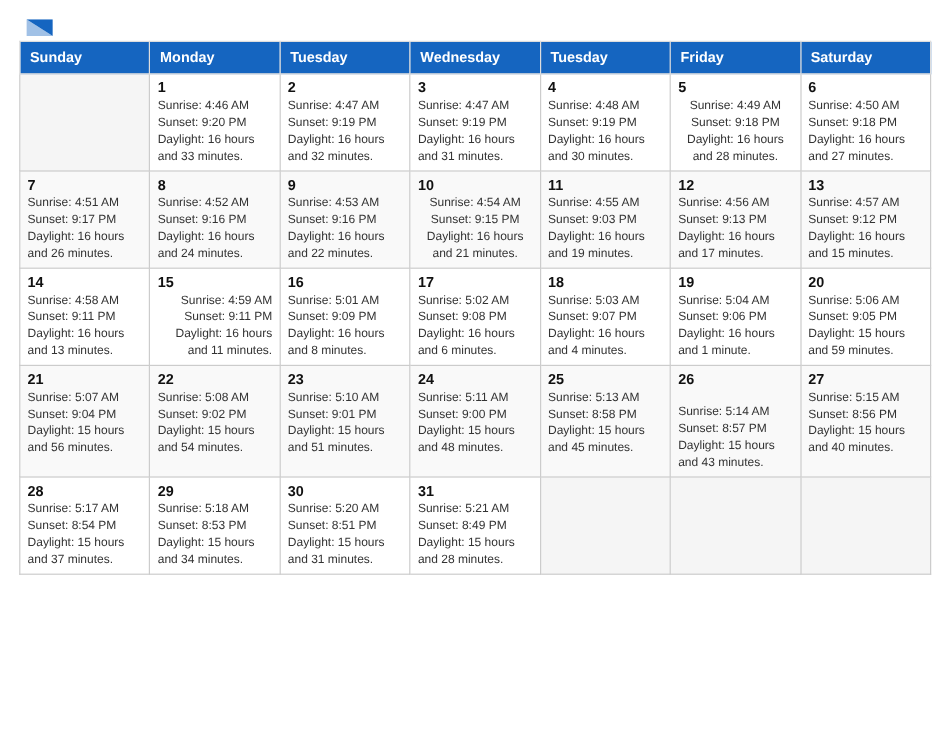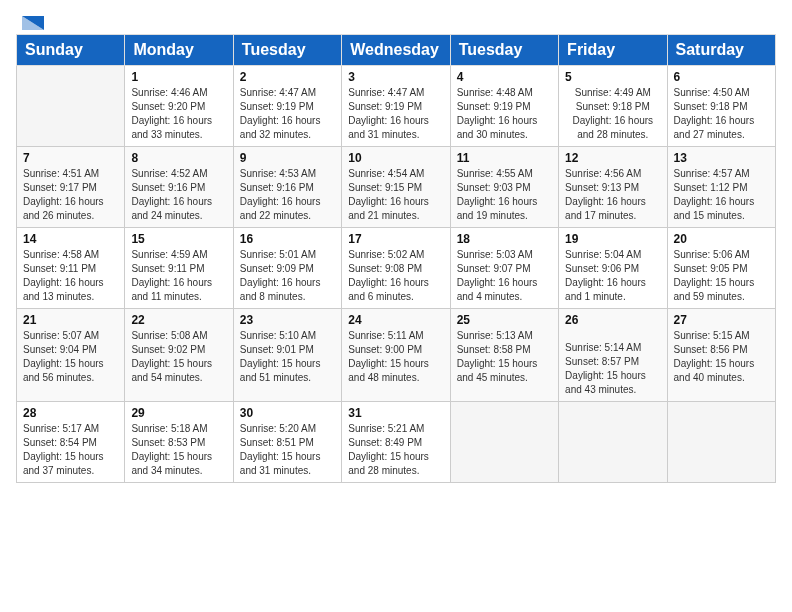--- a/index.html
+++ b/index.html
@@ -44,21 +44,21 @@
     .calendar-table {
       width: 100%;
       border-collapse: collapse;
       font-size: 11px;
     }
     .calendar-table th {
       background-color: #1565c0;
       color: #fff;
       text-align: left;
       padding: 6px 8px;
-      font-size: 16px;
+      font-size: 12px;
       font-weight: bold;
       border: 1px solid #ddd;
     }
     .calendar-table td {
       vertical-align: top;
       border: 1px solid #ccc;
       padding: 4px 6px;
       width: calc(100% / 7);
       min-height: 80px;
       background: #fff;
@@ -177,21 +177,21 @@
         </td>
         <td>
           <span class="day-num">9</span>
           <div class="day-info" style="white-space: pre-line;">Sunrise: 4:53 AM
 Sunset: 9:16 PM
 Daylight: 16 hours
 and 22 minutes.</div>
         </td>
         <td>
           <span class="day-num">10</span>
-          <div class="day-info" style="white-space: pre-line;">Sunrise: 4:54 AM
+          <div class="day-info" style="white-space: pre-line; text-align: center;">Sunrise: 4:54 AM
 Sunset: 9:15 PM
 Daylight: 16 hours
 and 21 minutes.</div>
         </td>
         <td>
           <span class="day-num">11</span>
           <div class="day-info" style="white-space: pre-line;">Sunrise: 4:55 AM
 Sunset: 9:03 PM
 Daylight: 16 hours
 and 19 minutes.</div>
@@ -199,36 +199,36 @@
         <td>
           <span class="day-num">12</span>
           <div class="day-info" style="white-space: pre-line;">Sunrise: 4:56 AM
 Sunset: 9:13 PM
 Daylight: 16 hours
 and 17 minutes.</div>
         </td>
         <td>
           <span class="day-num">13</span>
           <div class="day-info" style="white-space: pre-line;">Sunrise: 4:57 AM
-Sunset: 1:12 PM
+Sunset: 9:12 PM
 Daylight: 16 hours
 and 15 minutes.</div>
         </td>
       </tr>
       <tr>
         <td>
           <span class="day-num">14</span>
           <div class="day-info" style="white-space: pre-line;">Sunrise: 4:58 AM
 Sunset: 9:11 PM
 Daylight: 16 hours
 and 13 minutes.</div>
         </td>
         <td>
           <span class="day-num">15</span>
-          <div class="day-info" style="white-space: pre-line;">Sunrise: 4:59 AM
+          <div class="day-info" style="white-space: pre-line; text-align: right;">Sunrise: 4:59 AM
 Sunset: 9:11 PM
 Daylight: 16 hours
 and 11 minutes.</div>
         </td>
         <td>
           <span class="day-num">16</span>
           <div class="day-info" style="white-space: pre-line;">Sunrise: 5:01 AM
 Sunset: 9:09 PM
 Daylight: 16 hours
 and 8 minutes.</div>

